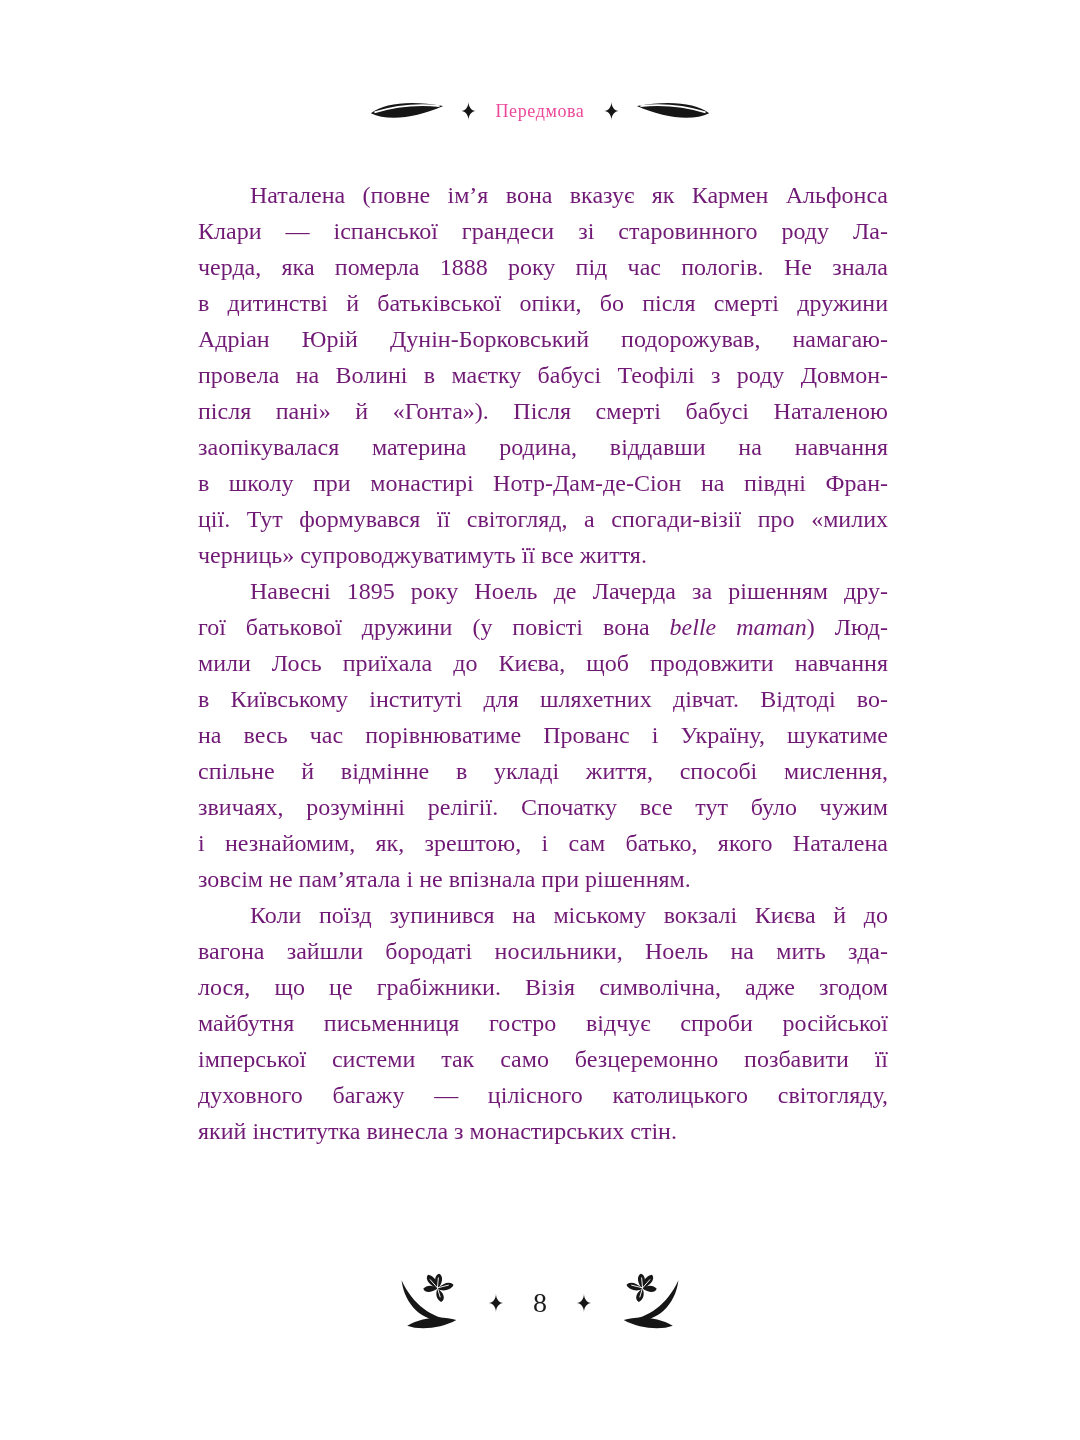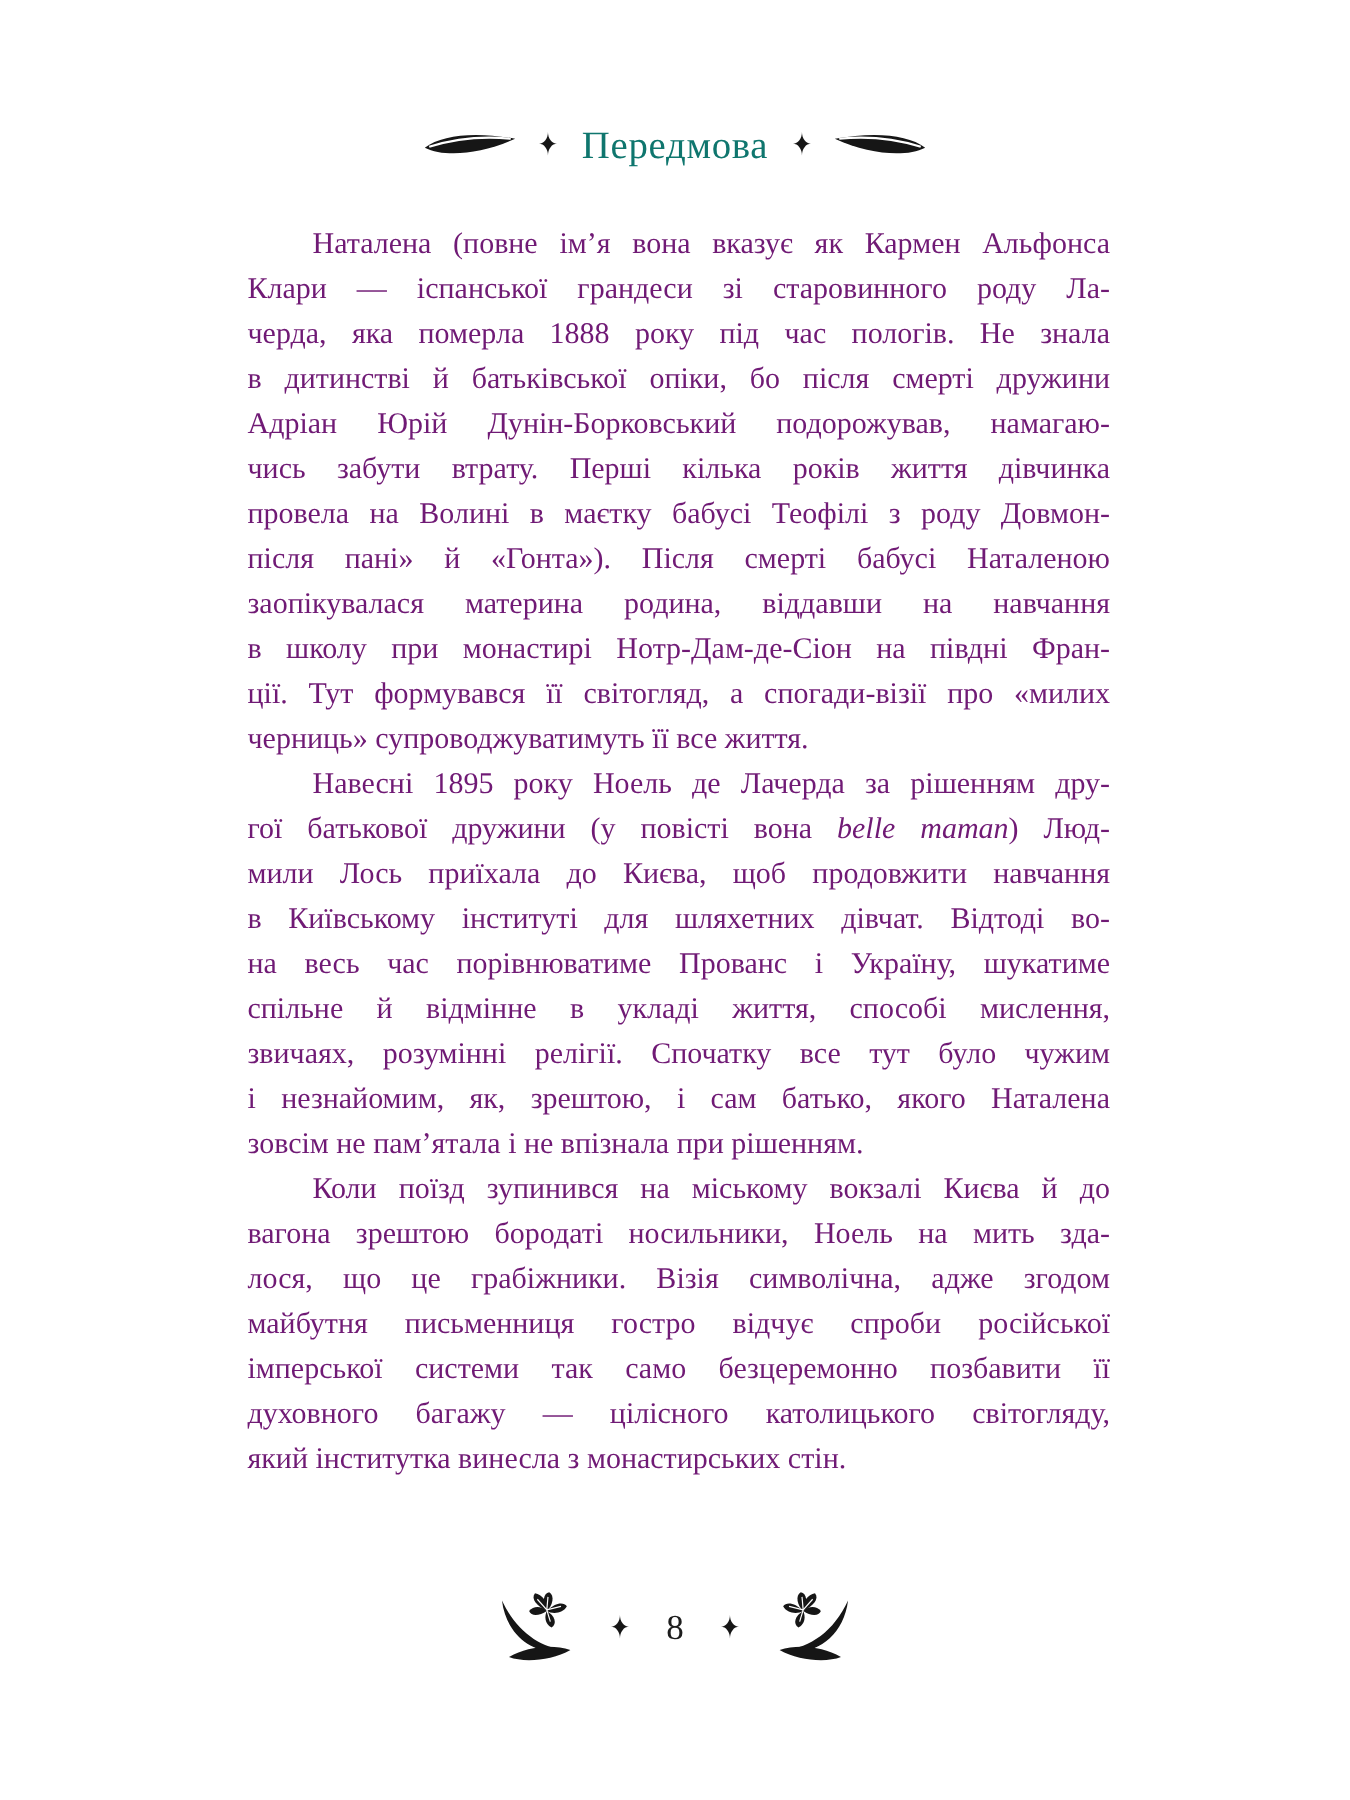--- a/index.html
+++ b/index.html
@@ -13,23 +13,23 @@
     margin:0 auto;
   }
 
   
   .chapter-header {
     position:absolute; top:98px; left:0; width:100%;
     display:flex; justify-content:center; align-items:center;
     gap:15px;
   }
   .chapter-title {
-    font-size:31px;
+    font-size:18px;
     letter-spacing:0.6px;
-    color:#0f766e;
+    color:#ec4899;
     padding:0 4px;
   }
   .diamond {
     font-family:"DejaVu Sans",sans-serif;
     font-size:19px; line-height:1;
     display:inline-block;
     transform:scaleY(1.3);
     color:#161616;
   }
   .leaf { display:block; }
@@ -84,38 +84,37 @@
       <path d="M9,19 C38,10 72,7 101,10" fill="none" stroke="#ffffff" stroke-width="2.4"></path>
     </svg>
   </div>
 
   <div class="body-text" id="body-text">
       <div class="line first">Наталена (повне ім’я вона вказує як Кармен Альфонса</div>
       <div class="line">Клари — іспанської грандеси зі старовинного роду Ла-</div>
       <div class="line">черда, яка померла 1888 року під час пологів. Не знала</div>
       <div class="line">в дитинстві й батьківської опіки, бо після смерті дружини</div>
       <div class="line">Адріан Юрій Дунін-Борковський подорожував, намагаю-</div>
-      <div class="line">чись забути втрату. Перші кілька років життя дівчинка</div>
       <div class="line">провела на Волині в маєтку бабусі Теофілі з роду Довмон-</div>
       <div class="line">після пані» й «Гонта»). Після смерті бабусі Наталеною</div>
       <div class="line">заопікувалася материна родина, віддавши на навчання</div>
       <div class="line">в школу при монастирі Нотр-Дам-де-Сіон на півдні Фран-</div>
       <div class="line">ції. Тут формувався її світогляд, а спогади-візії про «милих</div>
       <div class="line last">черниць» супроводжуватимуть її все життя.</div>
       <div class="line first">Навесні 1895 року Ноель де Лачерда за рішенням дру-</div>
       <div class="line">гої батькової дружини (у повісті вона <i>belle maman</i>) Люд-</div>
       <div class="line">мили Лось приїхала до Києва, щоб продовжити навчання</div>
       <div class="line">в Київському інституті для шляхетних дівчат. Відтоді во-</div>
       <div class="line">на весь час порівнюватиме Прованс і Україну, шукатиме</div>
       <div class="line">спільне й відмінне в укладі життя, способі мислення,</div>
       <div class="line">звичаях, розумінні релігії. Спочатку все тут було чужим</div>
       <div class="line">і незнайомим, як, зрештою, і сам батько, якого Наталена</div>
       <div class="line last">зовсім не пам’ятала і не впізнала при рішенням.</div>
       <div class="line first">Коли поїзд зупинився на міському вокзалі Києва й до</div>
-      <div class="line">вагона зрештою бородаті носильники, Ноель на мить зда-</div>
+      <div class="line">вагона зайшли бородаті носильники, Ноель на мить зда-</div>
       <div class="line">лося, що це грабіжники. Візія символічна, адже згодом</div>
       <div class="line">майбутня письменниця гостро відчує спроби російської</div>
       <div class="line">імперської системи так само безцеремонно позбавити її</div>
       <div class="line">духовного багажу — цілісного католицького світогляду,</div>
       <div class="line last">який інститутка винесла з монастирських стін.</div>
     </div>
 
   <div class="page-footer">
     <svg class="flower" width="68" height="62" viewBox="0 0 72 64" aria-hidden="true">
       <path d="M8,8 C20,34 40,48 62,50 C38,56 12,40 8,8 Z" fill="#161616"></path>

